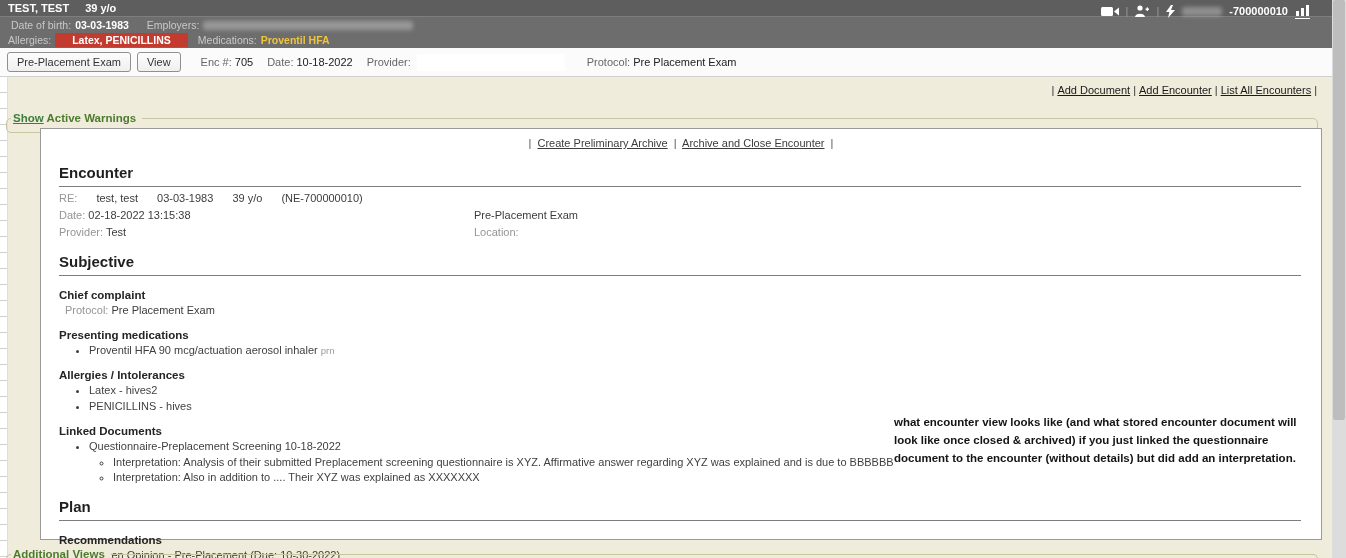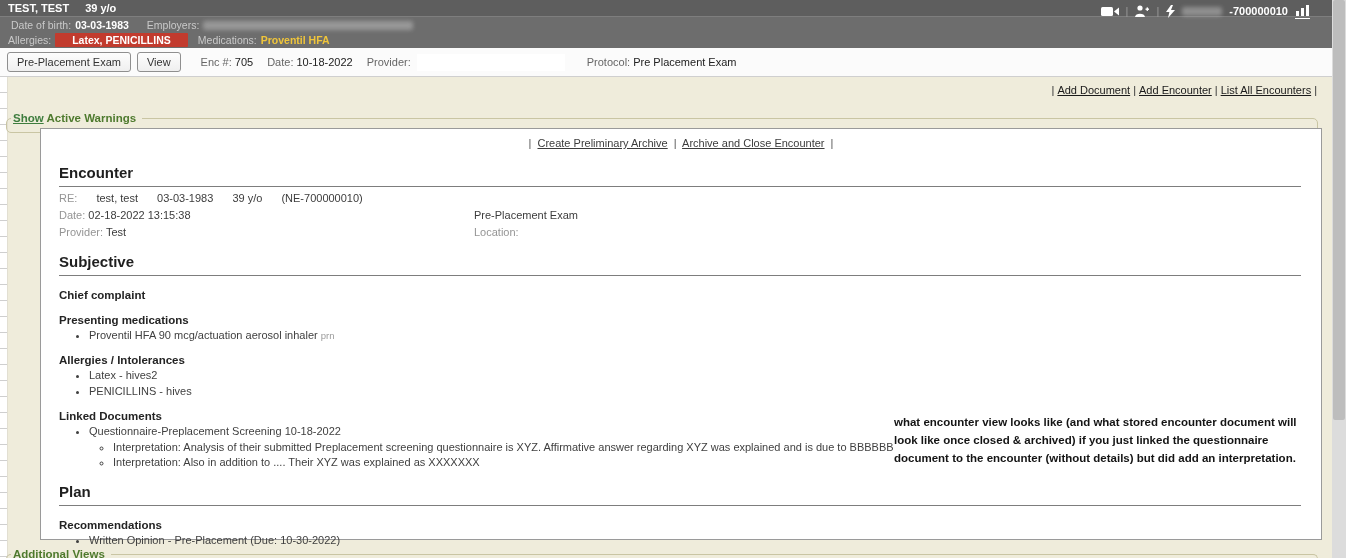--- a/index.html
+++ b/index.html
@@ -257,20 +257,24 @@
 
   <div class="meta-row">
     <span class="lbl">Provider:</span>
     <span class="val">Test</span>
     <span class="right-col lbl">Location:</span>
   </div>
 
   <div class="section-head">Subjective</div>
 
   <div class="sub-head">Chief complaint</div>
+  <div class="indent-line">
+    <span class="lbl">Protocol:</span>
+    <span class="val">Pre Placement Exam</span>
+  </div>
 
   <div class="sub-head">Presenting medications</div>
   <ul class="b-list">
     <li>
       <span>Proventil HFA 90 mcg/actuation aerosol inhaler</span>
       <span class="prn">prn</span>
     </li>
   </ul>
 
   <div class="sub-head">Allergies / Intolerances</div>

